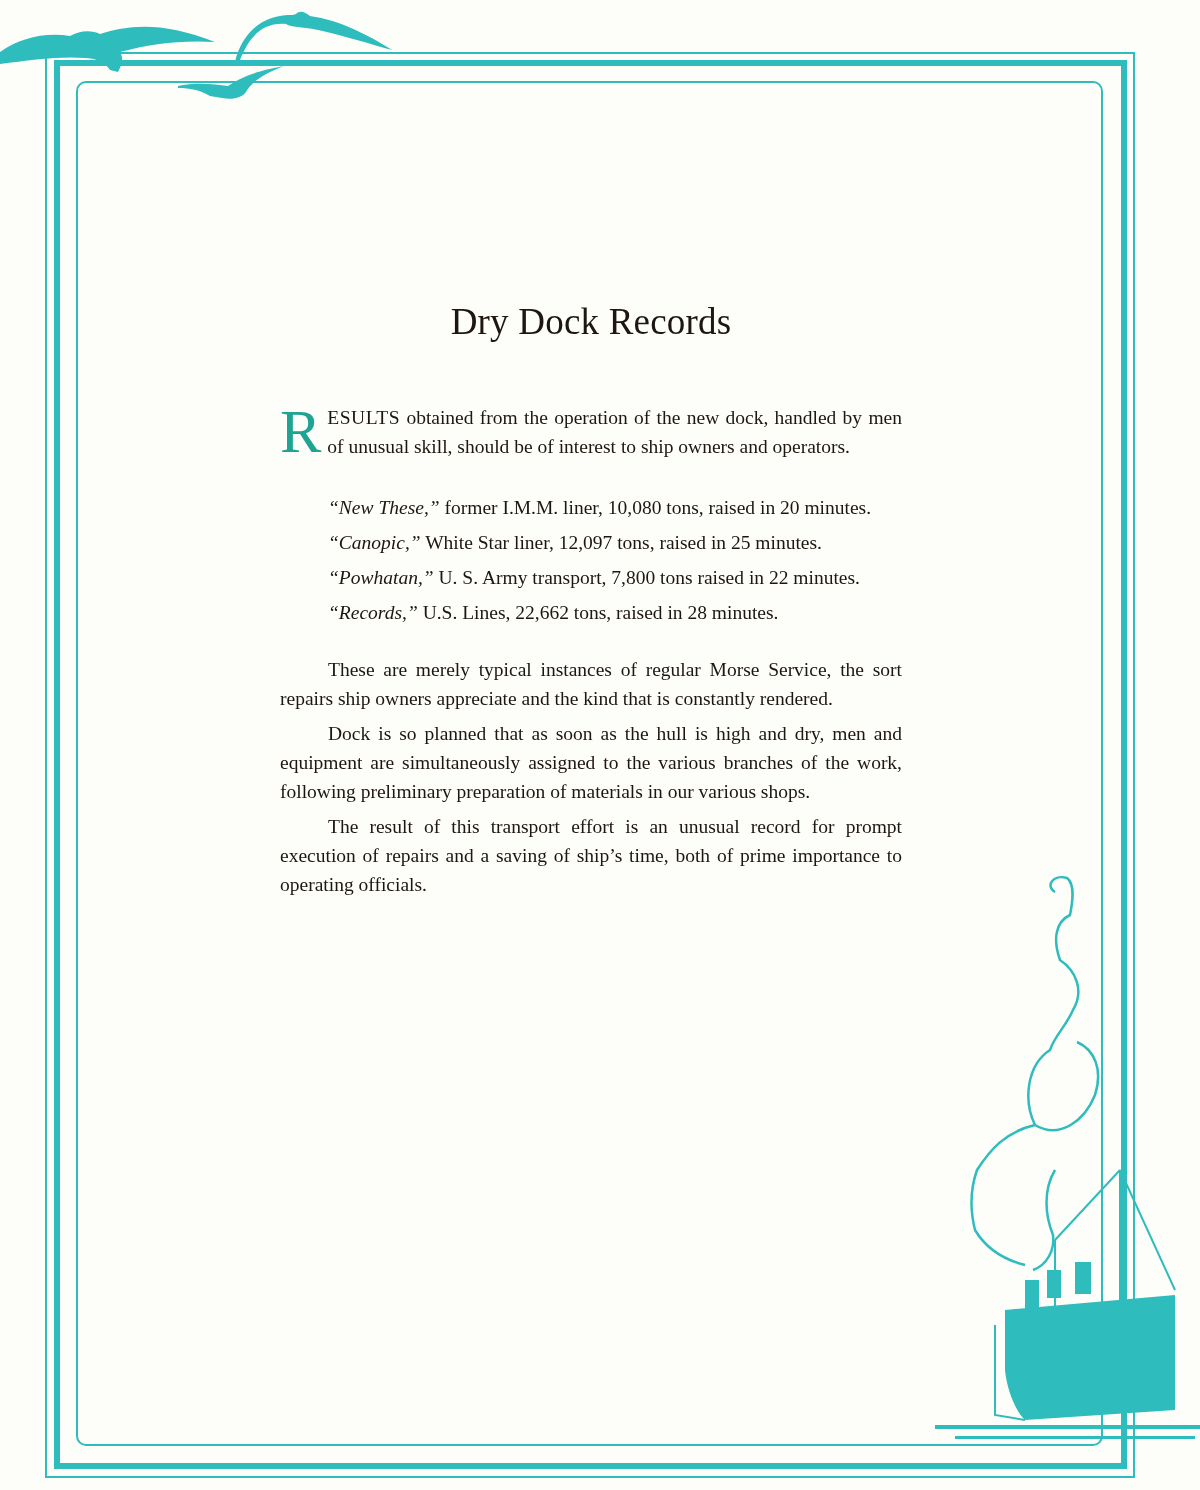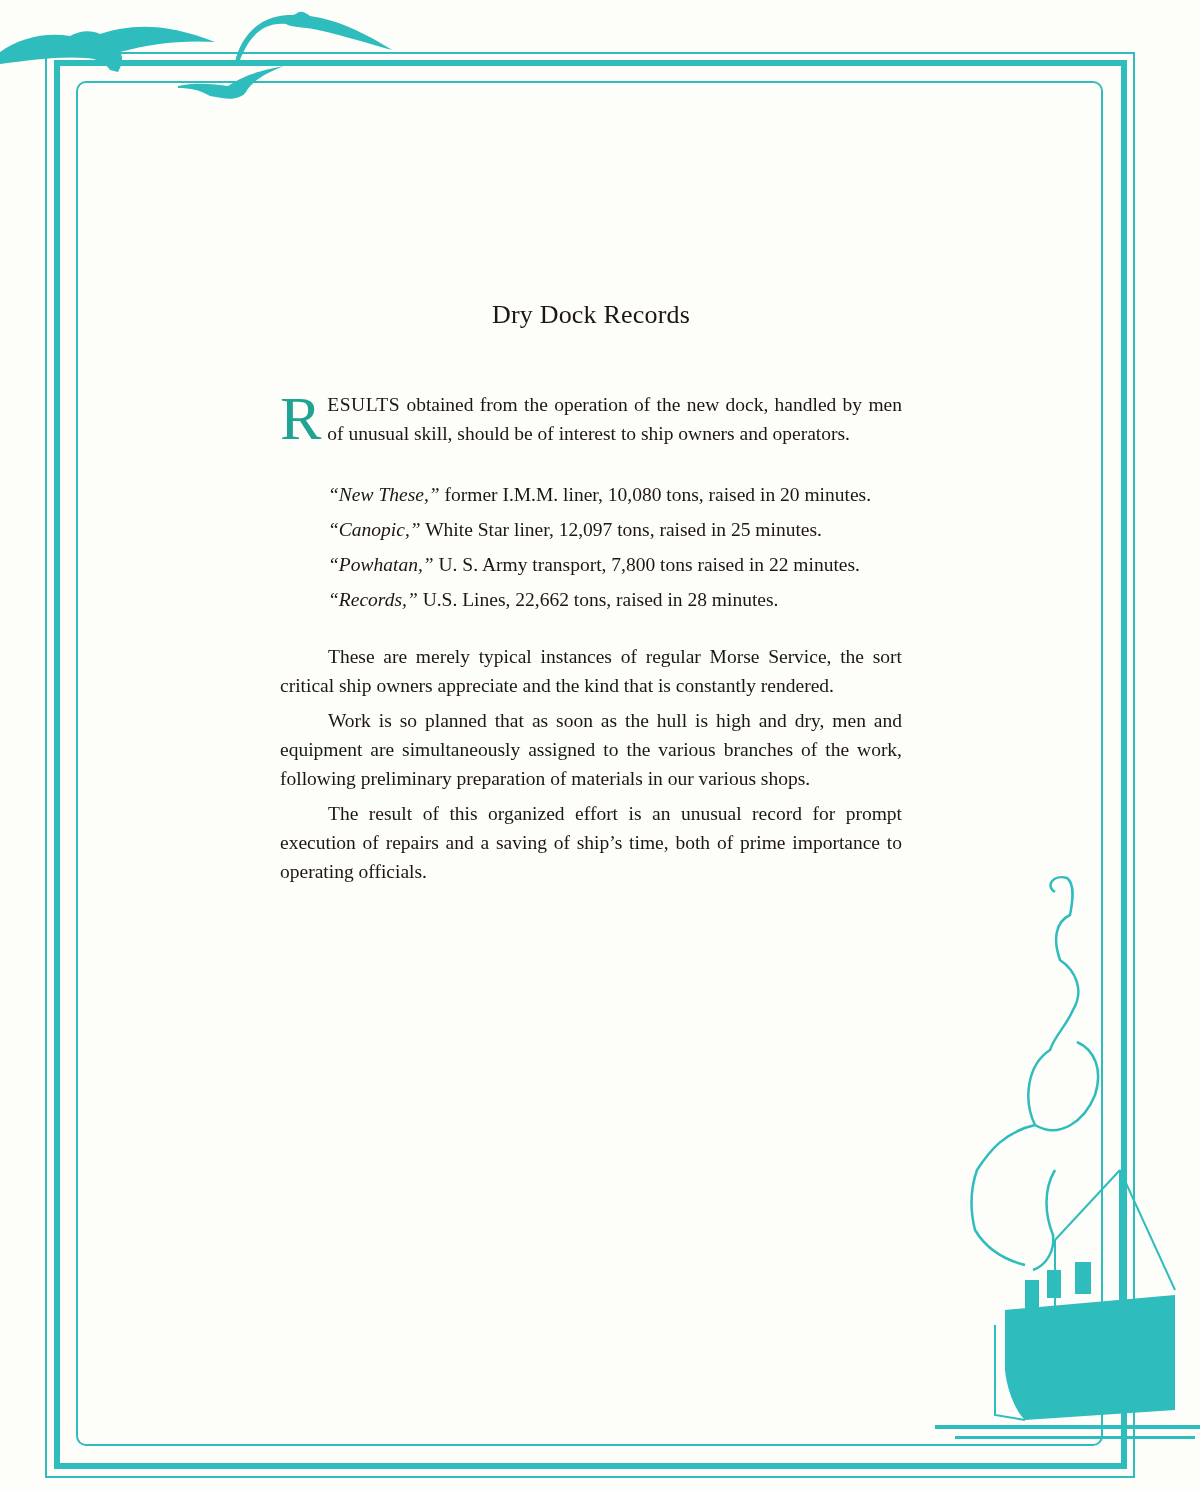--- a/index.html
+++ b/index.html
@@ -11,21 +11,21 @@
   }
   .page { position: absolute; inset: 0; }
   .frame-outer { position: absolute; left: 45px; top: 52px; width: 1090px; height: 1426px;
     border: 2px solid #2fbcbc; box-sizing: border-box; }
   .frame-thick { position: absolute; left: 54px; top: 60px; width: 1073px; height: 1409px;
     border: 6px solid #2fbcbc; box-sizing: border-box; }
   .frame-inner { position: absolute; left: 76px; top: 81px; width: 1027px; height: 1365px;
     border: 2.5px solid #2fbcbc; box-sizing: border-box; border-radius: 10px; }
 
   .content { position: absolute; left: 280px; top: 300px; width: 622px; }
-  .title { text-align: center; font-size: 26px; margin: 0 0 16px 0; font-weight: normal; letter-spacing: 0.2px; }
+  .title { text-align: center; font-size: 37px; margin: 0 0 16px 0; font-weight: normal; letter-spacing: 0.2px; }
   .intro { margin-top: 60px; font-size: 19.5px; line-height: 29px; text-align: justify; position: relative; }
   .dropcap { float: left; font-size: 62px; line-height: 48px; color: #1fa392; margin: 4px 6px 0 0; font-weight: normal; }
   .smallcaps { letter-spacing: 0.5px; }
   .records { margin: 32px 0 0 48px; width: 550px; padding: 0; list-style: none; }
   .records li { font-size: 19.5px; line-height: 29px; margin-bottom: 6px; }
   .records .ship { font-style: italic; }
   .para { font-size: 19.5px; line-height: 29px; text-align: justify; text-indent: 48px; margin: 0 0 6px 0; }
   .paras { margin-top: 28px; }
   svg.decor { position: absolute; }
 </style>
@@ -82,18 +82,18 @@
     </p>
 
     <ul class="records">
       <li><span class="ship">“New These,”</span><span> former I.M.M. liner, 10,080 tons, raised in 20 minutes.</span></li>
       <li><span class="ship">“Canopic,”</span><span> White Star liner, 12,097 tons, raised in 25 minutes.</span></li>
       <li><span class="ship">“Powhatan,”</span><span> U. S. Army transport, 7,800 tons raised in 22 minutes.</span></li>
       <li><span class="ship">“Records,”</span><span> U.S. Lines, 22,662 tons, raised in 28 minutes.</span></li>
     </ul>
 
     <div class="paras">
-      <p class="para">These are merely typical instances of regular Morse Service, the sort critical ship owners appreciate and the kind that is constantly rendered.</p>
-      <p class="para">Work is so planned that as soon as the hull is high and dry, men and equipment are simultaneously assigned to the various branches of the work, following preliminary preparation of materials in our various shops.</p>
-      <p class="para">The result of this organized effort is an unusual record for prompt execution of repairs and a saving of ship’s time, both of prime importance to operating officials.</p>
+      <p class="para">These are merely typical instances of regular Morse Service, the sort repairs ship owners appreciate and the kind that is constantly rendered.</p>
+      <p class="para">Dock is so planned that as soon as the hull is high and dry, men and equipment are simultaneously assigned to the various branches of the work, following preliminary preparation of materials in our various shops.</p>
+      <p class="para">The result of this transport effort is an unusual record for prompt execution of repairs and a saving of ship’s time, both of prime importance to operating officials.</p>
     </div>
   </div>
 </div>
 
 </body></html>

